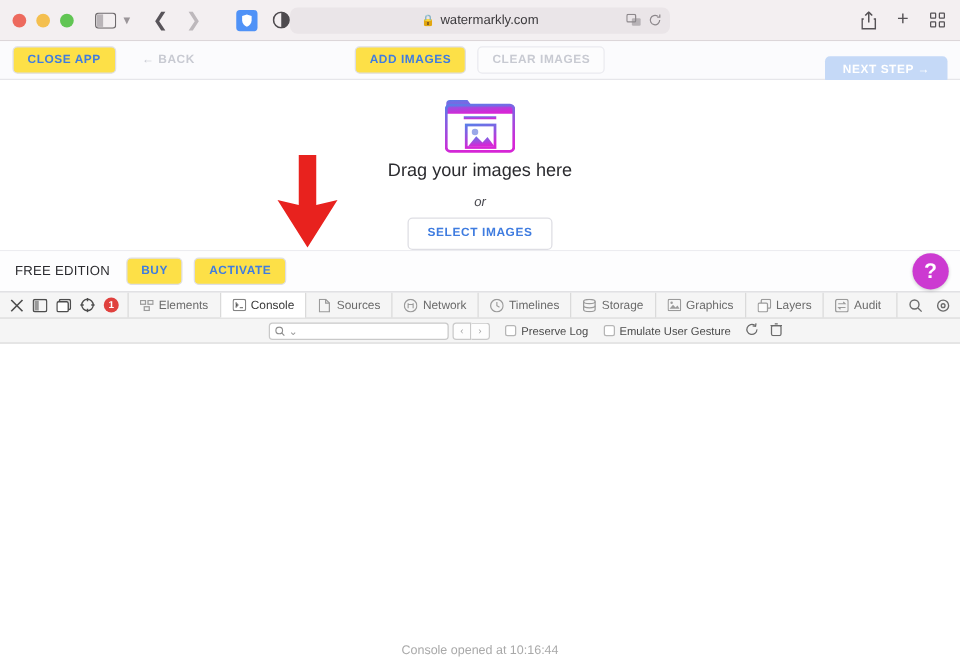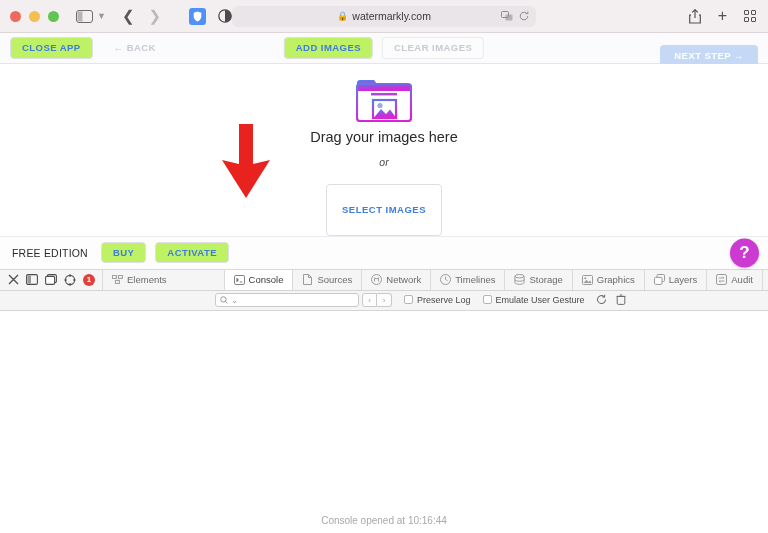--- a/index.html
+++ b/index.html
@@ -78,21 +78,21 @@
     border-bottom: 1px solid #e6e6ea;
     display: flex; align-items: center;
     position: relative;
     padding: 0 10px;
   }
   .btn {
     font-size: 9.5px; font-weight: bold; letter-spacing: 0.45px;
     padding: 5px 11px;
     border-radius: 4px;
     border: 1px solid #dedee4;
-    background: #bef264;
+    background: #fde047;
     color: #3f7ce0;
     white-space: nowrap;
     line-height: 1;
   }
   .btn.disabled { color: #c8cad2; border-color: #eaeaef; background: #fcfcfd; }
   .btn.ghost { border-color: transparent; background: transparent; }
   .btn-next {
     font-size: 9.5px; font-weight: bold; letter-spacing: 0.45px;
     padding: 6px 14px; border-radius: 4px; border: none;
     background: #c5d9f7; color: #ffffff; line-height: 1; margin-top: 16px;
@@ -108,23 +108,23 @@
     position: relative;
     display: flex; flex-direction: column;
     align-items: center; justify-content: flex-start;
     padding-top: 8px;
     border-bottom: 1px solid #ececf0;
   }
   .folder-icon { width: 56px; height: 52px; }
   .dz-title { font-size: 14.5px; color: #2b2b2f; margin-top: 5px; }
   .dz-or { font-size: 10.5px; color: #4a4a50; margin-top: 11px; font-style: italic; }
   .select-btn {
-    margin-top: 16px;
+    margin-top: 6px;
     font-size: 9.5px; font-weight: bold; letter-spacing: 0.5px;
-    padding: 20px 15px; border-radius: 4px;
+    padding: 7px 15px; border-radius: 4px;
     border: 1px solid #dedee4; background: #ffffff; color: #3f7ce0;
     line-height: 1;
   }
   .red-arrow { position: absolute; left: 220px; top: 60px; width: 52px; height: 75px; }
 
   
   .edition-bar {
     flex: 0 0 33px;
     background: #fdfdfe;
     border-bottom: 1px solid #d7d7dc;
@@ -161,21 +161,21 @@
     line-height: 1;
   }
   .insp-tabs { display: flex; align-items: stretch; flex: 1; }
   .insp-tab {
     display: flex; align-items: center; gap: 4px;
     padding: 0 9px;
     border-left: 1px solid #dadada;
     color: #6b6b6b;
     white-space: nowrap;
   }
-  .insp-tab.active { background: #ffffff; color: #3a3a3a; margin-left: 48px; }
+  .insp-tab.active { background: #ffffff; color: #3a3a3a; }
   .insp-tab .tabicon { width: 11px; height: 11px; opacity: .75; display:flex; align-items:center; justify-content:center;}
   .insp-right { display: flex; align-items: center; gap: 10px; padding: 0 8px; border-left: 1px solid #dadada; }
 
   .insp-filterbar {
     height: 20px; flex: 0 0 20px;
     background: #f5f5f5;
     border-bottom: 1px solid #d5d5d5;
     display: flex; align-items: center;
     font-size: 9px; color: #4a4a4a;
     padding-left: 215px;

